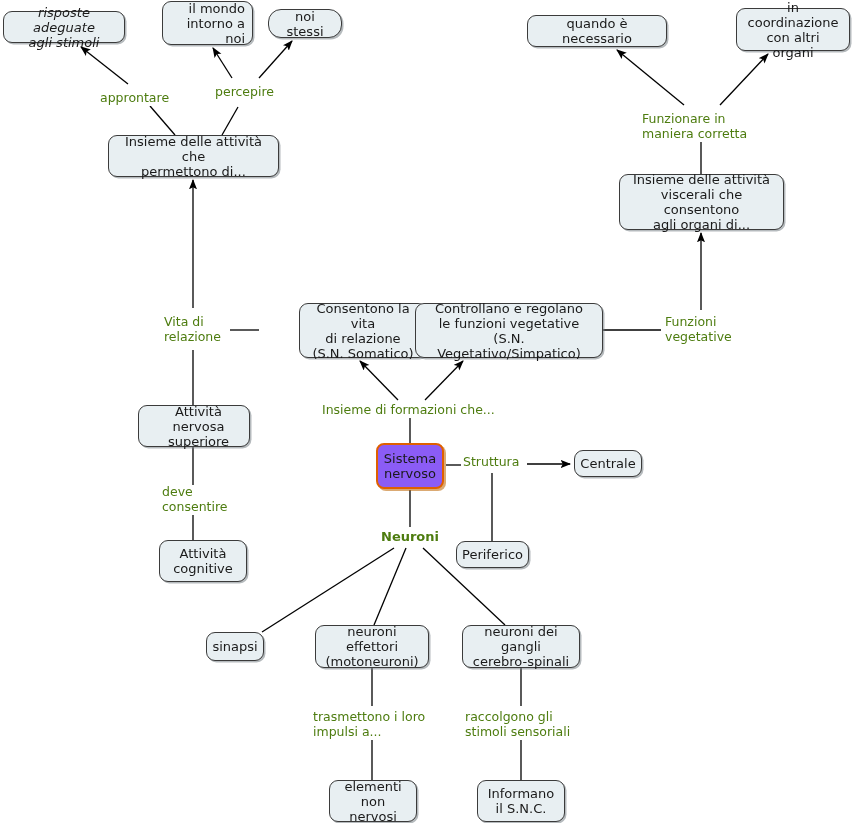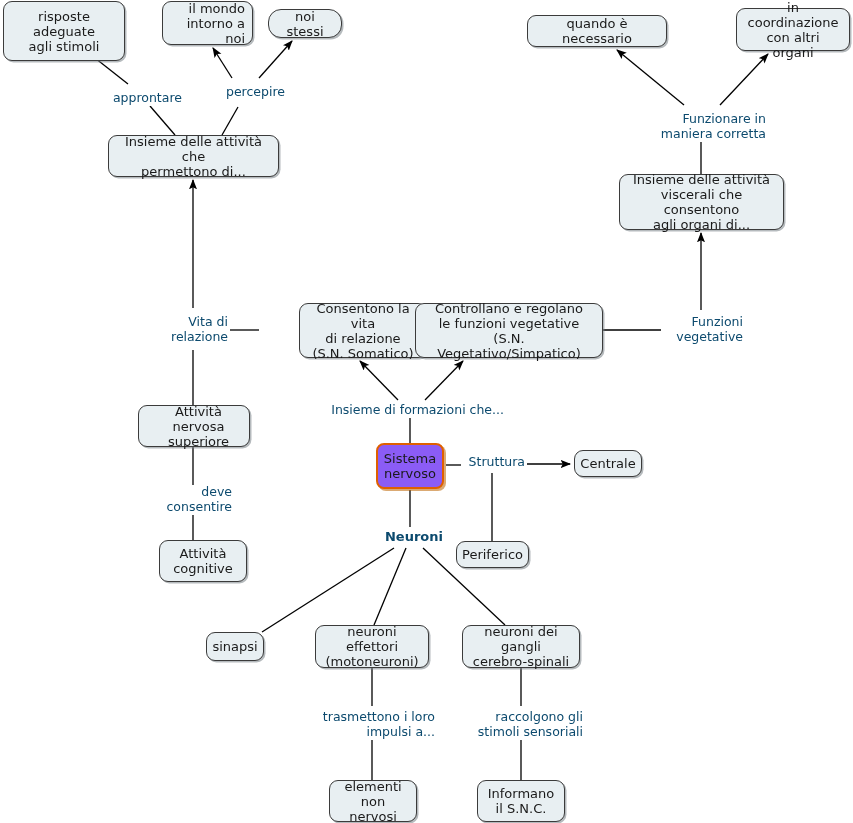--- a/index.html
+++ b/index.html
@@ -43,24 +43,24 @@
   }
   .node.accent {
     background: #8b5cf6;
     border: 2px solid #e06000;
     border-radius: 8px;
     box-shadow: 2px 2px 0px rgba(190,100,0,0.55);
     font-size: 13px;
   }
   .link-label {
     position: absolute;
-    text-align: right;
+    text-align: left;
     font-size: 12.5px;
     line-height: 14.5px;
-    color: #0c4a6e;
+    color: #4d7c0f;
     background: #ffffff;
     white-space: pre-line;
     z-index: 2;
     padding: 0 2px;
   }
   .link-label.bold {
     font-weight: bold;
     font-size: 13px;
   }
 </style>
@@ -102,21 +102,21 @@
         <line x1="406" y1="548" x2="374" y2="625" stroke="#000000" stroke-width="1.3"></line>
         <line x1="423" y1="548" x2="505" y2="625" stroke="#000000" stroke-width="1.3"></line>
         <line x1="372" y1="668" x2="372" y2="706" stroke="#000000" stroke-width="1.3"></line>
         <line x1="372" y1="740" x2="372" y2="780" stroke="#000000" stroke-width="1.3"></line>
         <line x1="521" y1="668" x2="521" y2="706" stroke="#000000" stroke-width="1.3"></line>
         <line x1="521" y1="740" x2="521" y2="780" stroke="#000000" stroke-width="1.3"></line>
       </g>
   </svg>
 
   <div id="node-layer">
-      <div class="node" style="left: 3px; top: 1px; width: 122px; height: 60px;">risposte adeguate
+      <div class="node" style="left: 3px; top: 11px; width: 122px; height: 32px; font-style: italic;">risposte adeguate
 agli stimoli</div>
       <div class="node" style="left: 162px; top: 1px; width: 91px; height: 44px; text-align: right;">il mondo
 intorno a noi</div>
       <div class="node" style="left: 268px; top: 9px; width: 74px; height: 29px; border-radius: 13px;">noi stessi</div>
       <div class="node" style="left: 527px; top: 15px; width: 140px; height: 32px;">quando è necessario</div>
       <div class="node" style="left: 736px; top: 8px; width: 114px; height: 43px;">in coordinazione
 con altri organi</div>
       <div class="node" style="left: 108px; top: 135px; width: 171px; height: 42px;">Insieme delle attività che
 permettono di...</div>
       <div class="node" style="left: 619px; top: 174px; width: 165px; height: 56px;">Insieme delle attività

